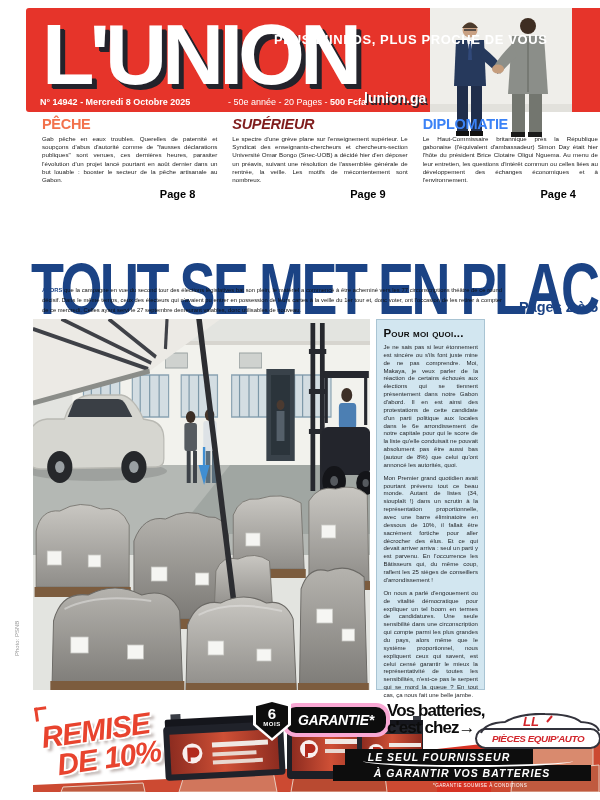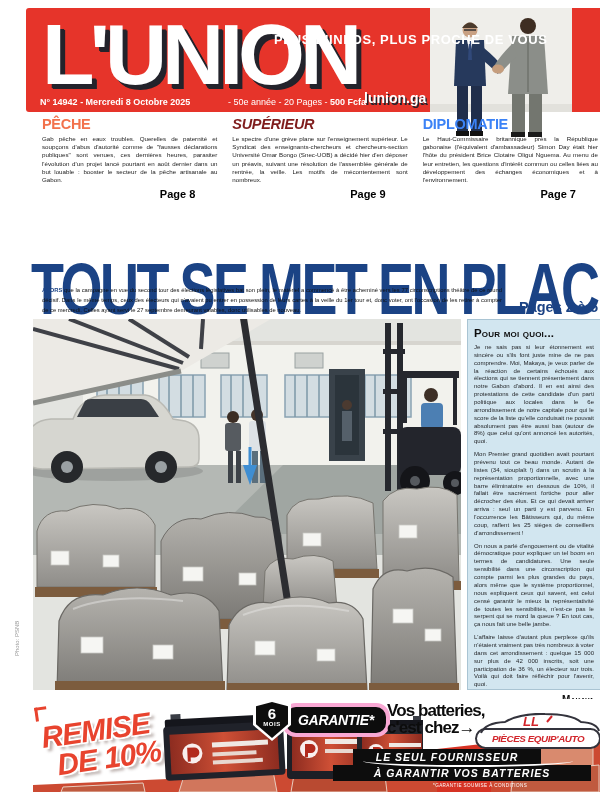--- a/index.html
+++ b/index.html
@@ -32,21 +32,21 @@
   .headline{position:absolute;left:14px;top:216px;width:574px;font-size:55px;font-weight:900;color:#1b4385;
             letter-spacing:-2.5px;white-space:nowrap;line-height:1;transform:scale(0.98,1.32);transform-origin:left top;z-index:4;}
 
   
   .deck{position:absolute;left:25px;top:285px;width:556px;display:flex;gap:12px;z-index:4;}
   .deck-text{flex:1;font-size:5.8px;line-height:1.75;text-align:justify;color:#111;}
   .deck-lead{color:#1b4385;font-weight:bold;}
   .deck-pages{width:84px;align-self:flex-end;font-size:14.5px;font-weight:900;color:#1b4385;text-align:right;white-space:nowrap;}
 
   
-  .main{position:absolute;left:16px;top:319px;width:568px;height:371px;display:flex;gap:6px;z-index:4;}
+  .main{position:absolute;left:16px;top:319px;width:452px;height:371px;display:flex;gap:6px;z-index:4;}
   .photo-wrap{position:relative;width:428px;height:371px;background:#e3e4e0;}
   .photo-wrap svg{display:block;width:100%;height:100%;}
   .credit{position:absolute;left:-13px;bottom:34px;transform:rotate(-90deg);transform-origin:left bottom;font-size:6px;color:#9a9a9a;white-space:nowrap;}
   .makaya{width:134px;background:#d2e6f0;border:1px solid #a9c4d3;box-sizing:border-box;padding:7px 6px 6px;display:flex;flex-direction:column;}
   .makaya h2{margin:0 0 5px;font-size:11.5px;font-weight:900;color:#0d0d0d;font-variant:small-caps;letter-spacing:0.2px;}
   .makaya p{margin:0 0 5px;font-size:6.05px;line-height:1.3;text-align:justify;color:#25272a;}
   .signature{margin-top:auto;text-align:right;font-size:10px;font-weight:900;font-variant:small-caps;color:#0d0d0d;}
 
   
   .ad{position:absolute;left:16px;top:699px;width:568px;height:93px;z-index:4;}
@@ -64,21 +64,21 @@
   .shield{width:32px;height:36px;background:#0d0d0d;clip-path:polygon(50% 0,100% 12%,100% 62%,50% 100%,0 62%,0 12%);color:#fff;text-align:center;line-height:1;}
   .shield .n{display:block;font-size:15px;font-weight:900;margin-top:4px;}
   .shield .u{display:block;font-size:6px;font-weight:900;letter-spacing:0.5px;}
   .garantie{background:#0d0d0d;color:#fff;font-size:14px;font-weight:900;font-style:italic;padding:5px 12px 5px 12px;border-radius:14px;margin-left:-9px;border:4px solid #f9a8d4;letter-spacing:-0.3px;}
   .slogans{position:absolute;left:354px;top:3px;font-size:17px;font-weight:900;color:#0c0c0c;letter-spacing:-0.9px;line-height:1.02;z-index:5;}
   .slogans .arrow{font-weight:bold;}
   .equip{position:absolute;left:442px;top:14px;width:126px;z-index:5;}
   .equip .car{display:block;width:126px;height:22px;margin-bottom:-7px;}
   .capsule{border:2px solid #33333c;border-radius:12px;background:#fff;padding:3px 6px;font-size:9.8px;font-weight:900;font-style:italic;color:#d2252b;text-align:center;letter-spacing:-0.4px;white-space:nowrap;}
   .bar{position:absolute;background:#0d0d0d;color:#fff;font-weight:900;font-style:italic;text-align:center;letter-spacing:1px;z-index:5;}
-  .bar1{left:320px;top:50px;width:188px;font-size:10.5px;padding:2px 0;}
+  .bar1{left:312px;top:50px;width:188px;font-size:10.5px;padding:2px 0;}
   .bar2{left:300px;top:66px;width:258px;font-size:10.5px;padding:2px 0;}
   .swoosh{position:absolute;left:330px;top:56px;width:210px;height:10px;border-bottom:2px solid #fff;border-radius:50%;z-index:6;}
   .disclaimer{position:absolute;left:400px;top:84px;font-size:4.6px;color:#fff;letter-spacing:0.4px;z-index:5;}
 </style>
 </head>
 <body>
 
 <div class="page">
 
   <header class="masthead">
@@ -125,21 +125,21 @@
       <div class="pagelbl">Page 8</div>
     </article>
     <article class="teaser t-sup">
       <h3>SUPÉRIEUR</h3>
       <p>Le spectre d'une grève plane sur l'enseignement supérieur. Le Syndicat des enseignants-chercheurs et chercheurs-section Université Omar Bongo (Snec-UOB) a décidé hier d'en déposer un préavis, suivant une résolution de l'assemblée générale de rentrée, la veille. Les motifs de mécontentement sont nombreux.</p>
       <div class="pagelbl">Page 9</div>
     </article>
     <article class="teaser t-dip">
       <h3>DIPLOMATIE</h3>
       <p>Le Haut-Commissaire britannique près la République gabonaise (l'équivalent d'ambassadeur) Simon Day était hier l'hôte du président Brice Clotaire Oligui Nguema. Au menu de leur entretien, les questions d'intérêt commun ou celles liées au développement des échanges économiques et à l'environnement.</p>
-      <div class="pagelbl">Page 7</div>
+      <div class="pagelbl">Page 4</div>
     </article>
   </section>
 
   <h1 class="headline">TOUT SE MET EN PLACE</h1>
 
   <div class="deck">
     <div class="deck-text">
       <span class="deck-lead">ALORS</span>
       <span>que la campagne en vue du second tour des élections législatives bat son plein, le matériel a commencé à être acheminé vers les 77 circonscriptions théâtre de ce round décisif. Dans le même temps, ceux des électeurs qui n'avaient pu entrer en possession de leurs cartes à la veille du 1er tour et, donc voter, ont l'occasion de les retirer à compter de ce mercredi. Celles ayant servi le 27 septembre demeurant valables, donc utilisables de nouveau.</span>
     </div>

